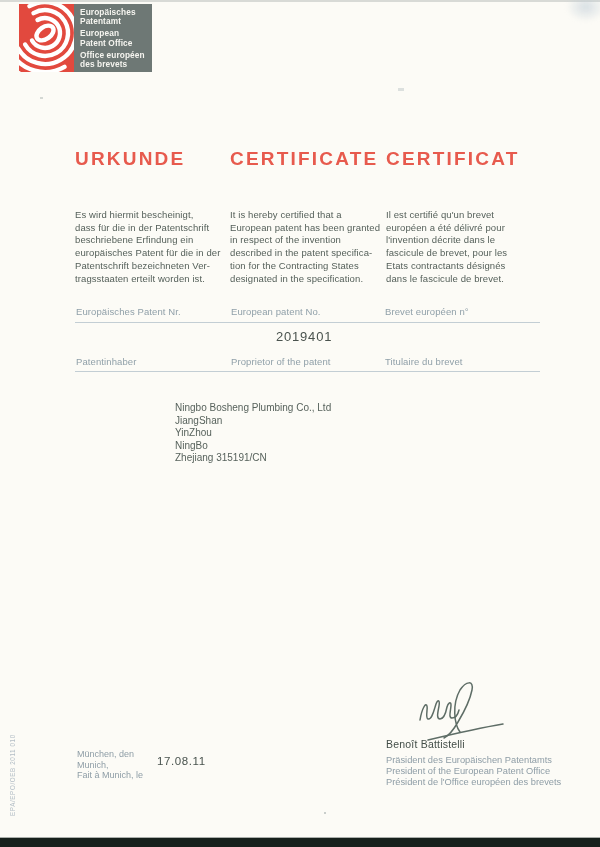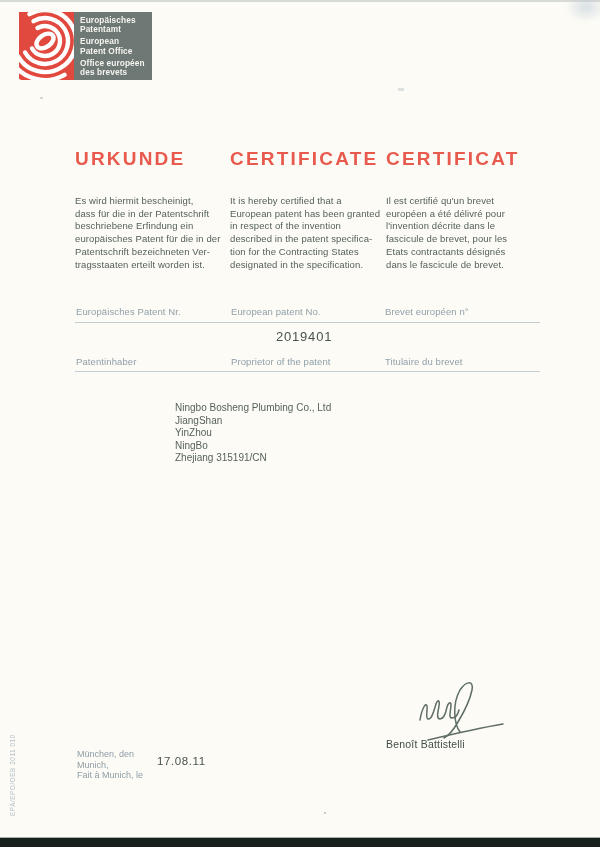--- a/index.html
+++ b/index.html
@@ -10,31 +10,31 @@
     overflow:hidden;
     font-family:"Liberation Sans","DejaVu Sans",sans-serif;
   }
   .top-edge{position:absolute;left:0;top:0;width:600px;height:2px;background:rgba(150,158,155,.35);}
   .bottom-band{position:absolute;left:0;bottom:0;width:600px;height:9px;background:#17201C;}
   .bottom-band::before{content:"";position:absolute;left:0;top:-1px;width:600px;height:1px;background:rgba(90,100,95,.5);}
   .corner-smudge{position:absolute;right:-6px;top:-8px;width:40px;height:30px;
     background:radial-gradient(closest-side,rgba(185,200,212,.55),rgba(185,200,212,0));filter:blur(2px);}
 
   
-  .logo-block{position:absolute;left:19px;top:12px;display:flex;justify-content:space-between;}
+  .logo-block{position:absolute;left:19px;top:4px;display:flex;justify-content:space-between;}
   .logo-red{width:55px;height:68px;background:#E2493E;overflow:hidden;}
   .logo-gray{width:78px;height:68px;background:#6E7875;box-sizing:border-box;padding:4px 0 0 6px;}
   .logo-gray .grp{color:#F6F5F0;font-size:8.3px;line-height:9.4px;font-weight:bold;
     white-space:pre;letter-spacing:.1px;margin-bottom:2.6px;}
 
   
   .col{position:absolute;top:148px;}
   .col-1{left:75px;} .col-2{left:230px;} .col-3{left:386px;}
   .col-heading{color:#E75A4D;font-size:19px;font-weight:bold;letter-spacing:2.2px;white-space:pre;}
-  .col-body{margin-top:25px;color:#55605A;font-size:9.5px;line-height:12.7px;white-space:pre;letter-spacing:.1px;}
+  .col-body{margin-top:39px;color:#55605A;font-size:9.5px;line-height:12.7px;white-space:pre;letter-spacing:.1px;}
 
   
   .field-label{position:absolute;color:#90A0A9;font-size:9.5px;white-space:pre;letter-spacing:.1px;}
   .row1{top:306px;} .row2{top:356px;}
   .fl-1{left:76px;} .fl-2{left:231px;} .fl-3{left:385px;}
   .rule{position:absolute;left:75px;width:465px;height:1px;background:#C3CED4;}
   .rule1{top:322px;} .rule2{top:371px;}
   .patent-number{position:absolute;left:232px;top:329px;color:#4A534E;font-size:13px;letter-spacing:.8px;white-space:pre;margin-left:44px;}
   .proprietor-value{position:absolute;left:175px;top:402px;color:#57625C;font-size:10px;line-height:12.6px;white-space:pre;}
 
@@ -137,20 +137,23 @@
 Zhejiang 315191/CN</div>
 
   <svg class="signature-svg" width="96" height="62" viewBox="0 0 96 62" aria-hidden="true">
     <g fill="none" stroke="#5E6D66" stroke-width="1.5" stroke-linecap="round">
       <path d="M6,40 C8,28 12,22 13,26 C14,29 11,38 14,39 C18,40 20,30 22,24 C24,19 26,20 25,26 C24,32 22,39 26,39 C30,39 32,32 33,27 C34,23 37,21 37,25 C37,30 34,38 38,38 C42,38 44,34 45,30"></path>
       <path d="M46,52 C40,44 38,24 46,10 C52,1 60,0 58,10 C56,20 50,32 44,42 C40,49 34,56 30,58"></path>
       <path d="M14,60 C35,55 65,48 89,44"></path>
     </g>
   </svg>
   <div class="sig-name">Benoît Battistelli</div>
+  <div class="sig-titles">Präsident des Europäischen Patentamts
+President of the European Patent Office
+Président de l'Office européen des brevets</div>
 
   <div class="place-lines">München, den
 Munich,
 Fait à Munich, le</div>
   <div class="issue-date">17.08.11</div>
 
   <div class="edge-code">EPA/EPO/OEB 2011 010</div>
 
   <div class="bottom-band"></div>
 </div>

